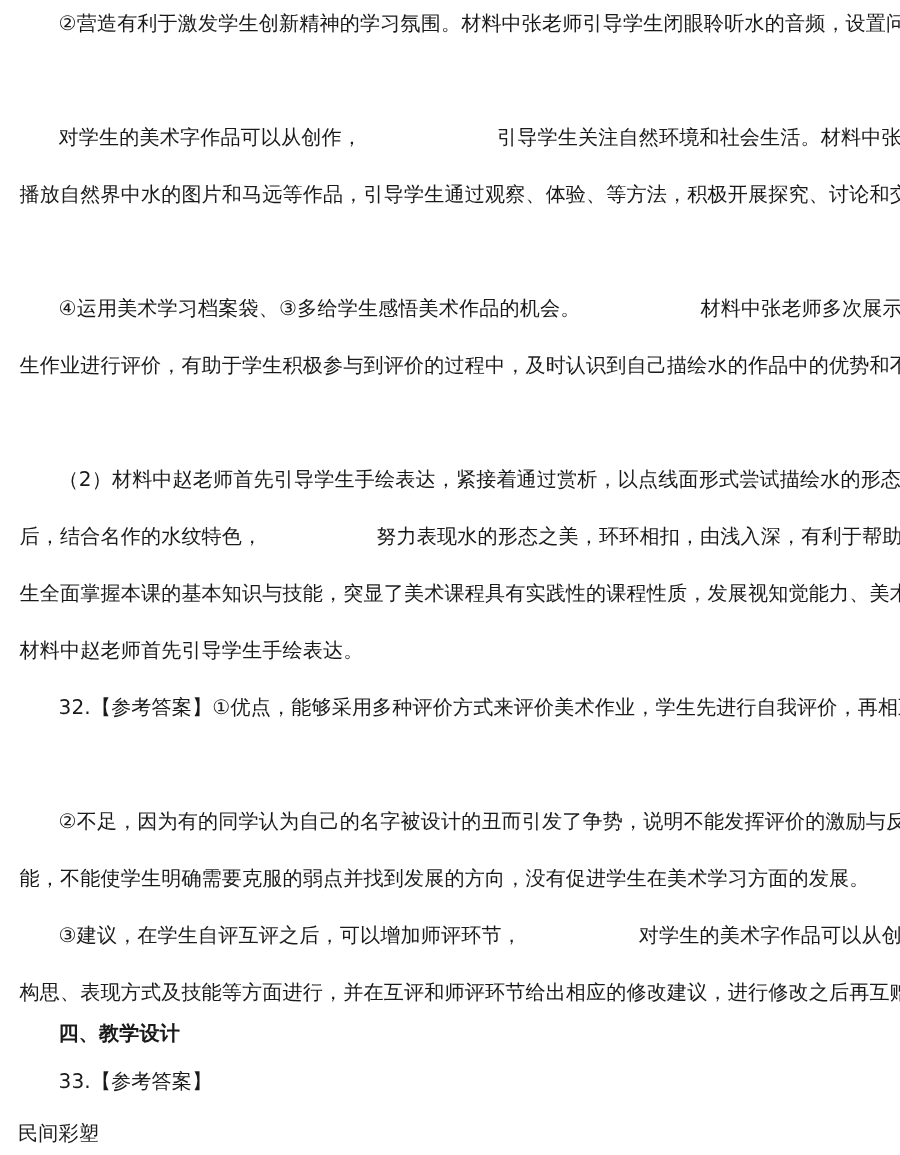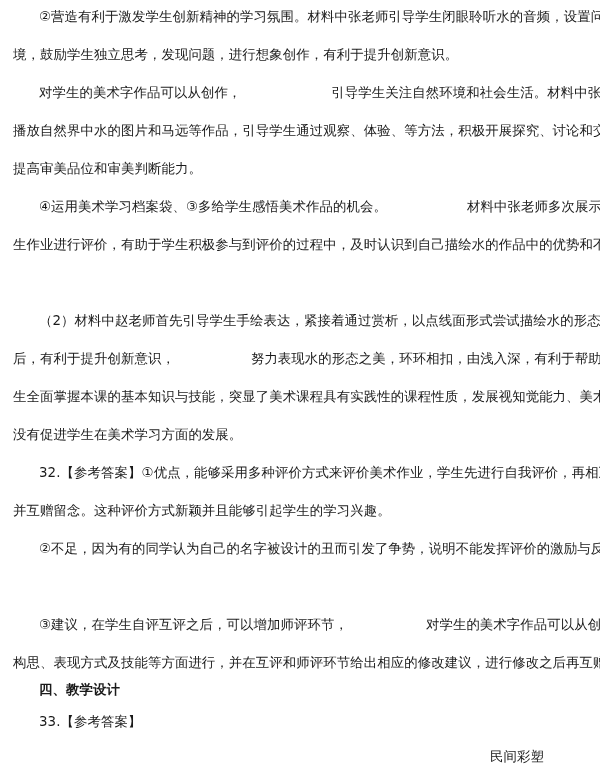--- a/index.html
+++ b/index.html
@@ -10,52 +10,50 @@
   }
   .page { position: relative; width: 600px; height: 770px; }
   .line {
     position: absolute; left: 13px; width: 575px;
     font-size: 13.4px; line-height: 20px; white-space: nowrap;
     letter-spacing: 0.1px;
   }
   .indent { left: 39px; }
   .bold { font-weight: bold; }
   .gap { display: inline-block; }
-  .center { left: 0; width: 544px; text-align: right; }
+  .center { left: 12px; width: 544px; text-align: left; }
 </style>
 </head>
 <body>
 
 <div class="page">
 
   <div class="line indent" style="top:7px">②营造有利于激发学生创新精神的学习氛围。材料中张老师引导学生闭眼聆听水的音频，设置问题情</div>
-  <div class="line" style="top:45px">境，鼓励学生独立思考，发现问题，进行想象创作，有利于提升创新意识。</div>
 
   <div class="line indent" style="top:83px">
     <span>对学生的美术字作品可以从创作，</span><span class="gap" style="width:90px"></span><span>引导学生关注自然环境和社会生活。材料中张老师</span>
   </div>
   <div class="line" style="top:121px">播放自然界中水的图片和马远等作品，引导学生通过观察、体验、等方法，积极开展探究、讨论和交流，</div>
-  <div class="line" style="top:159px">提高审美品位和审美判断能力。</div>
 
   <div class="line indent" style="top:197px">
     <span>④运用美术学习档案袋、③多给学生感悟美术作品的机会。</span><span class="gap" style="width:80px"></span><span>材料中张老师多次展示学</span>
   </div>
   <div class="line" style="top:235px">生作业进行评价，有助于学生积极参与到评价的过程中，及时认识到自己描绘水的作品中的优势和不足，</div>
 
   <div class="line indent" style="top:311px">（2）材料中赵老师首先引导学生手绘表达，紧接着通过赏析，以点线面形式尝试描绘水的形态，最</div>
   <div class="line" style="top:349px">
-    <span>后，有利于提升创新意识，</span><span class="gap" style="width:76px"></span><span>努力表现水的形态之美，环环相扣，由浅入深，有利于帮助学</span>
+    <span>后，结合名作的水纹特色，</span><span class="gap" style="width:76px"></span><span>努力表现水的形态之美，环环相扣，由浅入深，有利于帮助学</span>
   </div>
   <div class="line" style="top:387px">生全面掌握本课的基本知识与技能，突显了美术课程具有实践性的课程性质，发展视知觉能力、美术欣赏</div>
-  <div class="line" style="top:425px">没有促进学生在美术学习方面的发展。</div>
+  <div class="line" style="top:425px">材料中赵老师首先引导学生手绘表达。</div>
 
   <div class="line indent" style="top:463px">32.【参考答案】①优点，能够采用多种评价方式来评价美术作业，学生先进行自我评价，再相互评价，</div>
-  <div class="line" style="top:501px">并互赠留念。这种评价方式新颖并且能够引起学生的学习兴趣。</div>
 
   <div class="line indent" style="top:539px">②不足，因为有的同学认为自己的名字被设计的丑而引发了争势，说明不能发挥评价的激励与反馈功</div>
+  <div class="line" style="top:577px">能，不能使学生明确需要克服的弱点并找到发展的方向，没有促进学生在美术学习方面的发展。</div>
 
   <div class="line indent" style="top:615px">
     <span>③建议，在学生自评互评之后，可以增加师评环节，</span><span class="gap" style="width:78px"></span><span>对学生的美术字作品可以从创作</span>
   </div>
   <div class="line" style="top:653px">构思、表现方式及技能等方面进行，并在互评和师评环节给出相应的修改建议，进行修改之后再互赠留念。</div>
 
   <div class="line indent bold" style="top:680px">四、教学设计</div>
 
   <div class="line indent" style="top:712px">33.【参考答案】</div>
 

